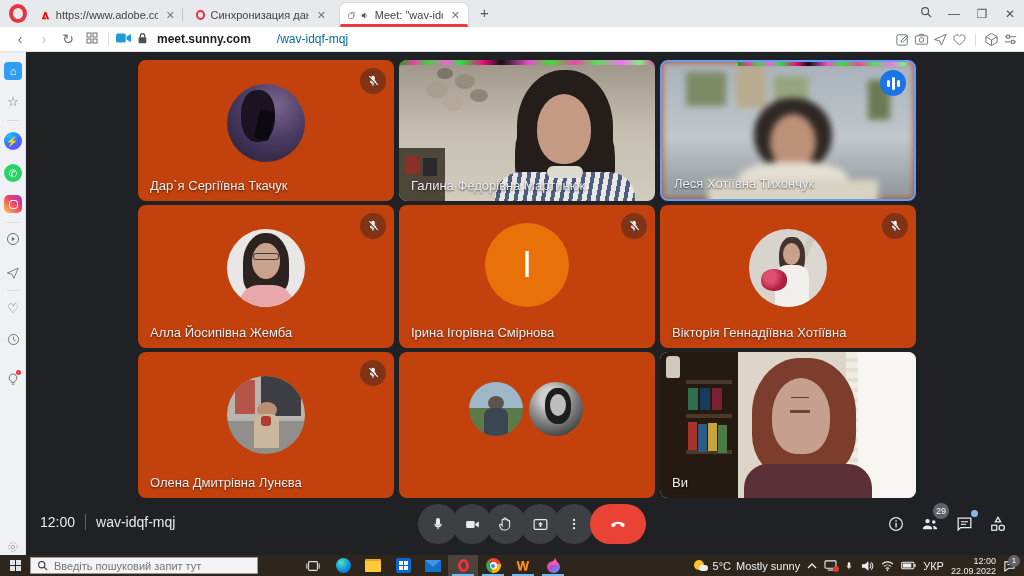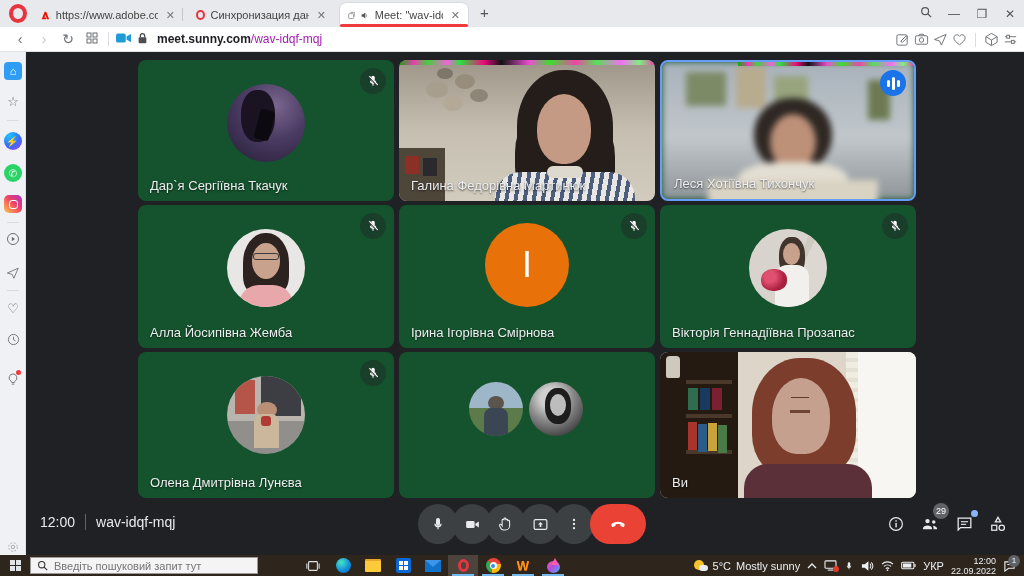--- a/index.html
+++ b/index.html
@@ -20,39 +20,39 @@
   .winctl { position:absolute; top:0; height:27px; display:flex; align-items:center; color:#555; }
   .winctl span { width:28px; text-align:center; font-size:12px; }
 
   
   .addressbar { position:absolute; left:0; top:27px; width:1024px; height:25px; background:#fff; border-bottom:1px solid #e3e3e3; display:flex; align-items:center; }
   .nav-ic { color:#6b6f73; font-size:14px; width:24px; text-align:center; }
   .nav-ic.dis { color:#c4c7ca; }
   .addr-sep { width:1px; height:14px; background:#dadcdf; margin:0 4px; }
   .url { font-size:12px; margin-left:6px; }
   .url .host { color:#202124; font-weight:bold; }
-  .url .path { color:#a21caf; }
+  .url .path { color:#0369a1;padding-left:26px; }
   .addr-right { position:absolute; right:6px; top:0; height:25px; display:flex; align-items:center; gap:4px; }
   .addr-right svg { display:block; }
 
   
   .sidebar { position:absolute; left:0; top:52px; width:26px; height:503px; background:#f0f1f4; border-right:1px solid #e2e3e6; }
   .sb { position:absolute; left:4px; width:18px; height:18px; display:flex; align-items:center; justify-content:center; }
   .sb-home { background:#2f9df4; border-radius:4px; color:#fff; font-size:11px; }
   .sb-ic { color:#6b7075; font-size:13px; }
   .sb-msgr { border-radius:50%; background:radial-gradient(circle at 30% 20%, #19c4ff, #3a6bff 55%, #a737ff); color:#fff; font-size:10px; }
   .sb-wa { border-radius:50%; background:#2ad366; color:#fff; font-size:10px; }
   .sb-ig { border-radius:5px; background:linear-gradient(45deg,#ffc84a,#ef4266 55%,#a733c9); }
   .sb-ig i { display:block; width:9px; height:9px; border:1.5px solid #fff; border-radius:3px; }
   .sb-dot { position:absolute; right:1px; top:0; width:5px; height:5px; border-radius:50%; background:#ef3b40; }
   .sb-div { position:absolute; left:7px; width:12px; height:1px; background:#d9dbde; }
 
   
   .meet { position:absolute; left:26px; top:52px; width:998px; height:503px; background:#202124; }
-  .tile { position:absolute; width:256px; border-radius:8px; background:#14532d; overflow:hidden; }
+  .tile { position:absolute; width:256px; border-radius:8px; background:#c2410c; overflow:hidden; }
   .tile-name { position:absolute; left:12px; bottom:8px; font-size:13px; color:#eceef0; text-shadow:0 1px 2px rgba(0,0,0,.65); white-space:nowrap; }
   .chip { position:absolute; top:8px; right:8px; width:26px; height:26px; border-radius:50%; background:rgba(32,33,36,.4); display:flex; align-items:center; justify-content:center; }
   .chip-audio { background:#1a73e8; }
   .eq { display:flex; gap:2px; align-items:center; height:14px; }
   .eq i { width:3px; background:#fff; border-radius:2px; }
   .avatar { position:absolute; left:50%; top:24px; transform:translateX(-50%); width:78px; height:78px; border-radius:50%; overflow:hidden; }
   .init-avatar { position:absolute; left:50%; top:18px; transform:translateX(-50%); width:84px; height:84px; border-radius:50%; background:#e8710a; color:#fff; display:flex; align-items:center; justify-content:center; font-size:36px; }
   .glitch { position:absolute; top:0; height:5px; background:linear-gradient(90deg,#13a80f 0%,#e93fae 6%,#42d03c 11%,#f263d8 19%,#27e23b 24%,#ee0a7e 33%,#121212 40%,#ec4fd0 51%,#39e02e 59%,#f043aa 69%,#56e055 77%,#f56ef5 87%,#7ef07e 94%,#e93fae 100%); }
   .blurwrap { position:absolute; inset:0; filter:blur(3px); }
 
@@ -351,21 +351,21 @@
         <div class="abs" style="left:12px;top:40px;width:26px;height:22px;border-radius:45%;background:radial-gradient(circle at 35% 35%,#e05070 0 25%,#b02342 60%,#8d1b34 100%);"></div>
       </div>
       <div class="chip">
         <svg width="14" height="14" viewBox="0 0 24 24">
             <path fill="#fff" d="M12 14.5a3 3 0 0 0 3-3V6a3 3 0 0 0-6 0v5.5a3 3 0 0 0 3 3z"></path>
             <path fill="#fff" d="M17.5 11.5h-1.6a4 4 0 0 1-7.8 0H6.5a5.5 5.5 0 0 0 4.6 5.3V20h1.8v-3.2a5.5 5.5 0 0 0 4.6-5.3z"></path>
             <line x1="5" y1="4" x2="19.5" y2="19.5" stroke="#3c4043" stroke-width="3.4"></line>
             <line x1="5.8" y1="3.6" x2="20.1" y2="18.6" stroke="#fff" stroke-width="1.8"></line>
           </svg>
       </div>
-      <div class="tile-name">Вікторія Геннадіївна Прозапас</div>
+      <div class="tile-name">Вікторія Геннадіївна Хотіївна</div>
     </div>
 
     <div class="tile" style="left:112px;top:300px;height:146px;">
       <div class="avatar" style="background:linear-gradient(180deg,#b9b5ae 0 58%,#908f8c 58% 100%);">
         <div class="abs" style="left:8px;top:4px;width:20px;height:34px;background:#b5554a;"></div>
         <div class="abs" style="left:34px;top:0;width:40px;height:40px;background:#3d3e44;"></div>
         <div class="abs" style="left:30px;top:26px;width:20px;height:16px;border-radius:50%;background:#b98f76;"></div>
         <div class="abs" style="left:27px;top:38px;width:25px;height:34px;border-radius:8px 8px 0 0;background:#cbb79b;"></div>
         <div class="abs" style="left:34px;top:40px;width:10px;height:10px;background:#b03a34;border-radius:3px;"></div>
       </div>

